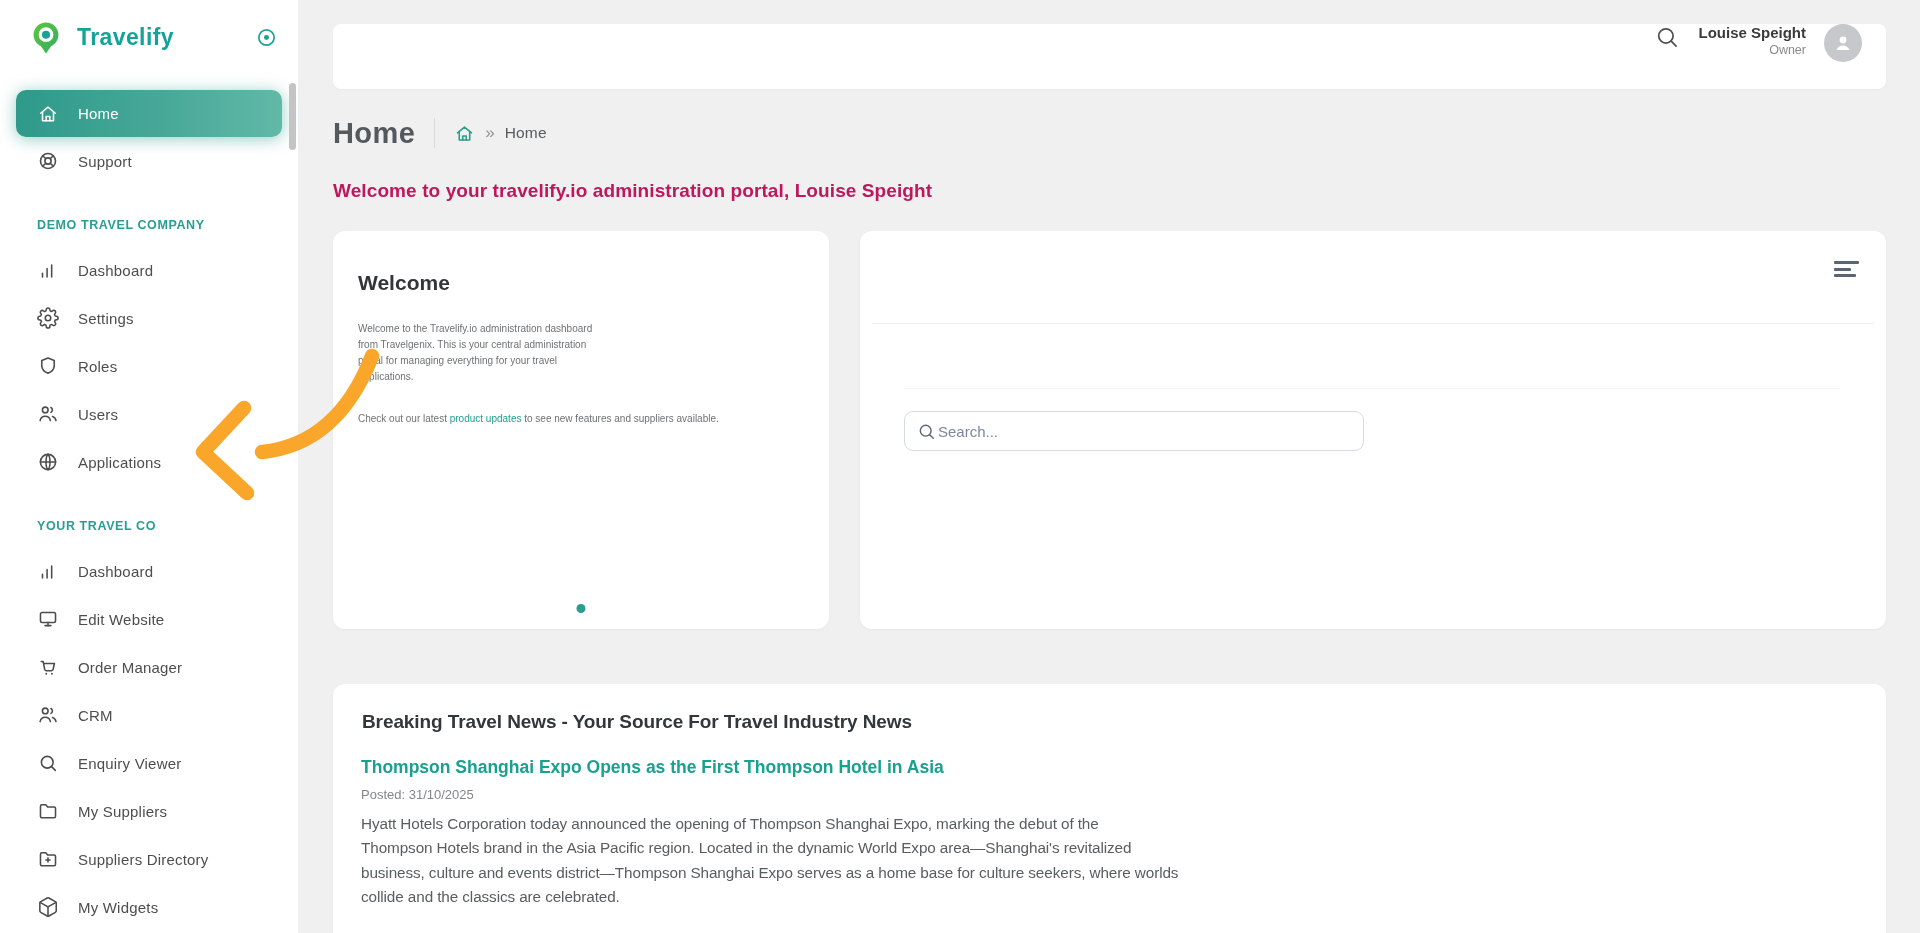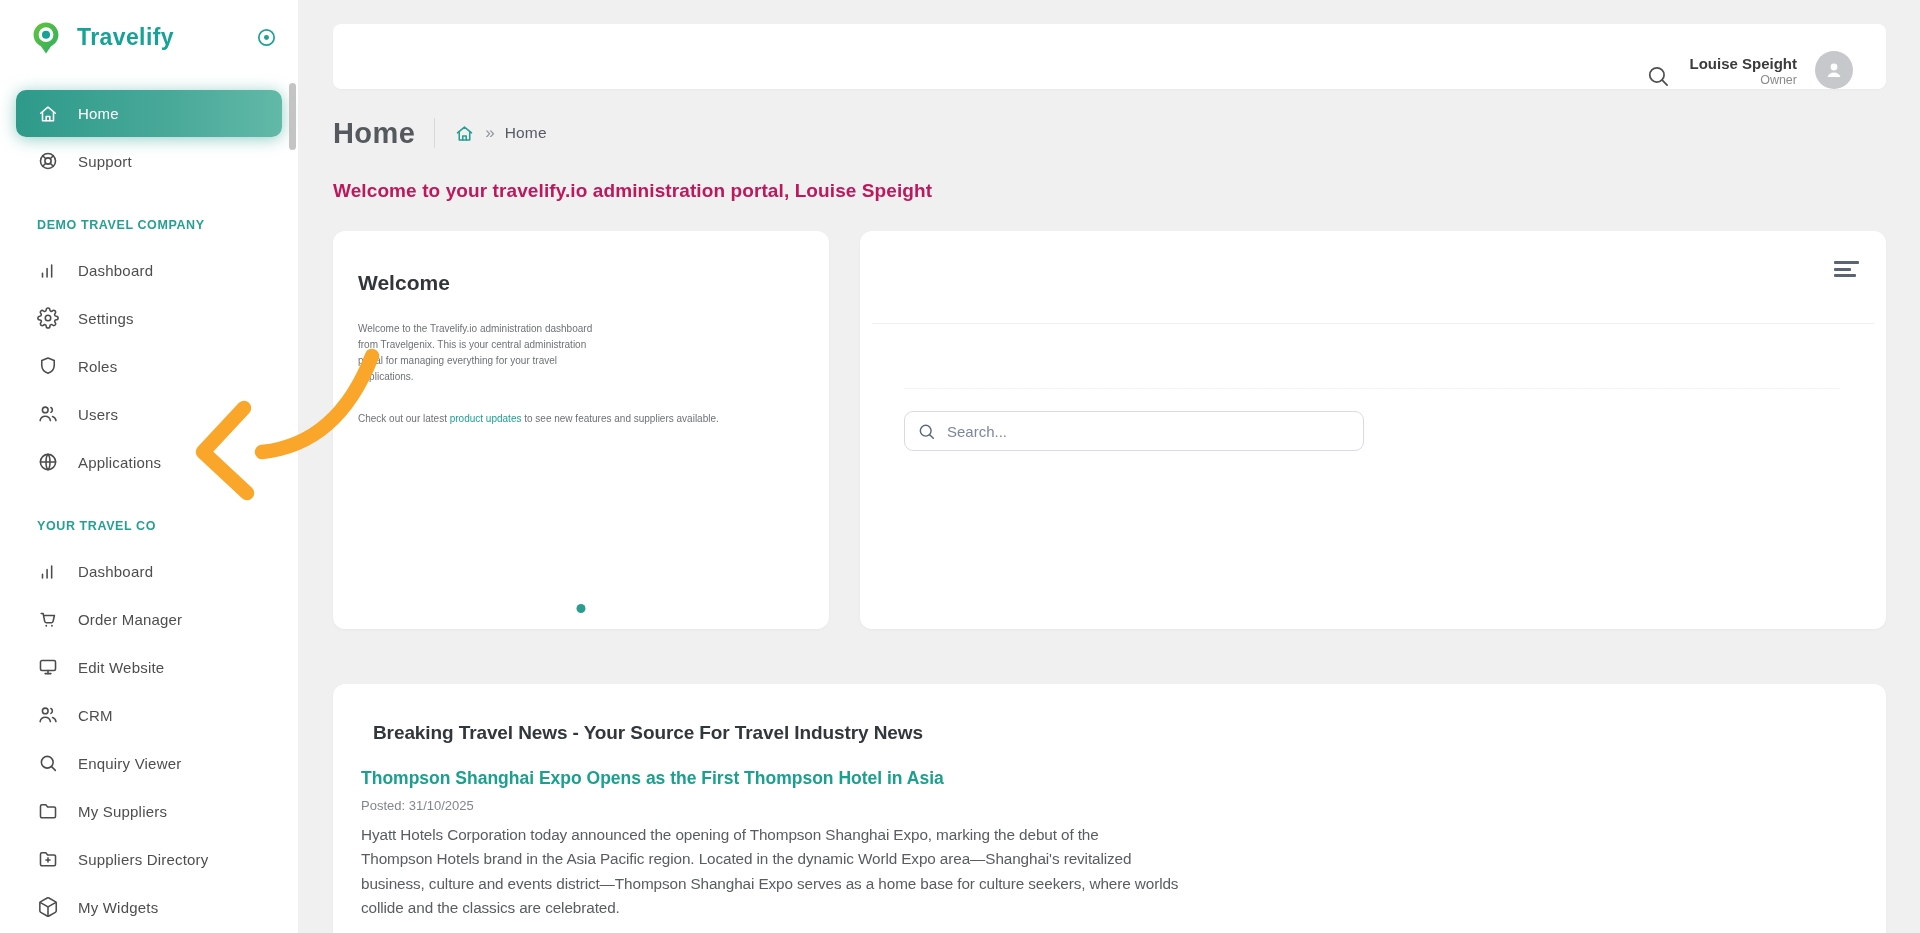--- a/index.html
+++ b/index.html
@@ -40,22 +40,22 @@
   .scroll-thumb{
     position:absolute;right:2px;top:83px;width:7px;height:67px;
     background:#c4c4c4;border-radius:4px;cursor:pointer;
   }
 
   
   .main{position:absolute;left:298px;top:0;width:1622px;height:933px;
     box-sizing:border-box;padding:24px 34px 0 35px;}
   .topbar{
     height:65px;background:#ffffff;border-radius:8px;
-    display:flex;align-items:flex-end;justify-content:flex-end;
-    gap:18px;padding-right:33px;box-sizing:border-box;
+    display:flex;align-items:flex-start;justify-content:flex-end;
+    gap:18px;padding-right:24px;box-sizing:border-box;
     box-shadow:0 1px 2px rgba(0,0,0,.03);
   }
   .topbar .search-btn{display:flex;align-items:center;cursor:pointer;color:#4f4f4f;}
   .user-block{text-align:right;line-height:1.25;cursor:pointer;}
   .user-name{font-size:15px;font-weight:700;color:#3b3b3b;}
   .user-role{font-size:12.5px;color:#8b8b8b;}
   .avatar{
     width:38px;height:38px;border-radius:50%;background:#c6c8cb;
     display:flex;align-items:center;justify-content:center;cursor:pointer;
   }
@@ -85,31 +85,31 @@
   .panel-menu{position:absolute;top:30px;right:27px;display:flex;flex-direction:column;gap:3.4px;cursor:pointer;}
   .panel-menu .bar{height:3.2px;background:#5b6472;border-radius:1px;}
   .panel-menu .bar1{width:25px;}
   .panel-menu .bar2{width:17px;}
   .panel-menu .bar3{width:22px;}
   .panel-divider-1{position:absolute;top:92px;left:12px;right:12px;height:1px;background:#edeff3;}
   .panel-divider-2{position:absolute;top:157px;left:44px;right:46px;height:1px;background:#f2f4f6;}
   .panel-search{
     position:absolute;top:180px;left:44px;width:460px;height:40px;
     border:1px solid #d6dce6;border-radius:9px;background:#fff;
-    display:flex;align-items:center;padding:0 12px;box-sizing:border-box;gap:9px;
+    display:flex;align-items:center;padding:0 12px;box-sizing:border-box;
   }
   .panel-search input{
     border:none;outline:none;flex:1;font-size:15px;color:#3c4656;
     font-family:"Liberation Sans","DejaVu Sans",sans-serif;background:transparent;
   }
   .panel-search input::placeholder{color:#66718a;opacity:.85;}
   .panel-search .icon{color:#5a6678;display:flex;}
 
   .news-card{margin-top:55px;padding:26px 28px;height:280px;}
-  .news-heading{margin:12px;font-size:19px;font-weight:600;color:#32373c;letter-spacing:-.1px;}
+  .news-heading{margin:1px;font-size:19px;font-weight:600;color:#32373c;letter-spacing:-.1px;}
   .article-title{margin:24px 0 0 0;font-size:17.5px;font-weight:600;color:#1aa08e;cursor:pointer;}
   .article-posted{margin-top:9px;font-size:13px;color:#82878c;}
   .article-body{margin-top:10px;font-size:15.3px;line-height:1.6;color:#585d61;letter-spacing:-.1px;}
 
   
   .annotation-arrow{position:absolute;left:190px;top:338px;z-index:60;pointer-events:none;}
 
   .icon svg{display:block;}
 </style>
 </head>
@@ -214,36 +214,36 @@
           <span class="icon">
             <svg width="22" height="22" viewBox="0 0 24 24" fill="none" stroke="currentColor" stroke-width="1.7" stroke-linecap="round" stroke-linejoin="round">
               <path d="M6 19.5v-4M11 19.5v-9M16 19.5v-13"></path>
             </svg>
           </span>
           <span class="nav-label">Dashboard</span>
         </div>
         <div class="nav-item">
           <span class="icon">
             <svg width="22" height="22" viewBox="0 0 24 24" fill="none" stroke="currentColor" stroke-width="1.7" stroke-linecap="round" stroke-linejoin="round">
+              <rect x="3.8" y="5" width="16.4" height="10.8" rx="1.6"></rect>
+              <path d="M12 15.8v3.4"></path>
+              <path d="M8.8 19.2h6.4"></path>
+            </svg>
+          </span>
+          <span class="nav-label">Edit Website</span>
+        </div>
+        <div class="nav-item">
+          <span class="icon">
+            <svg width="22" height="22" viewBox="0 0 24 24" fill="none" stroke="currentColor" stroke-width="1.7" stroke-linecap="round" stroke-linejoin="round">
               <path d="M4.6 6h2.1l1.7 8.7a1.6 1.6 0 0 0 1.6 1.3h5.9a1.6 1.6 0 0 0 1.6-1.3L19 8.2H7.1"></path>
               <circle cx="10.1" cy="19.4" r="1" fill="currentColor" stroke="none"></circle>
               <circle cx="16.3" cy="19.4" r="1" fill="currentColor" stroke="none"></circle>
             </svg>
           </span>
           <span class="nav-label">Order Manager</span>
-        </div>
-        <div class="nav-item">
-          <span class="icon">
-            <svg width="22" height="22" viewBox="0 0 24 24" fill="none" stroke="currentColor" stroke-width="1.7" stroke-linecap="round" stroke-linejoin="round">
-              <rect x="3.8" y="5" width="16.4" height="10.8" rx="1.6"></rect>
-              <path d="M12 15.8v3.4"></path>
-              <path d="M8.8 19.2h6.4"></path>
-            </svg>
-          </span>
-          <span class="nav-label">Edit Website</span>
         </div>
         <div class="nav-item">
           <span class="icon">
             <svg width="22" height="22" viewBox="0 0 24 24" fill="none" stroke="currentColor" stroke-width="1.7" stroke-linecap="round" stroke-linejoin="round">
               <circle cx="9" cy="7.6" r="3.1"></circle>
               <path d="M3.4 19.2c.6-3 2.7-4.7 5.6-4.7s5 1.7 5.6 4.7"></path>
               <path d="M15.2 4.9a3.1 3.1 0 0 1 0 5.4"></path>
               <path d="M16.9 14.8c2.1.6 3.4 2.1 3.8 4.4"></path>
             </svg>
           </span>

